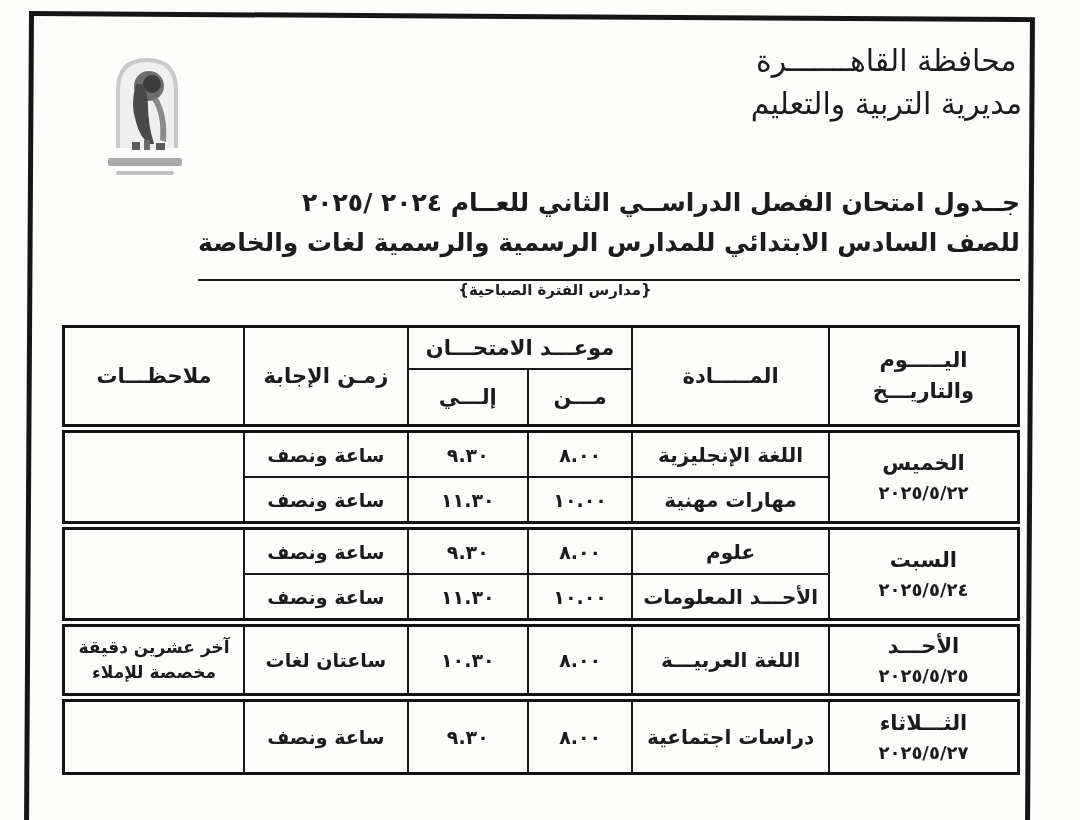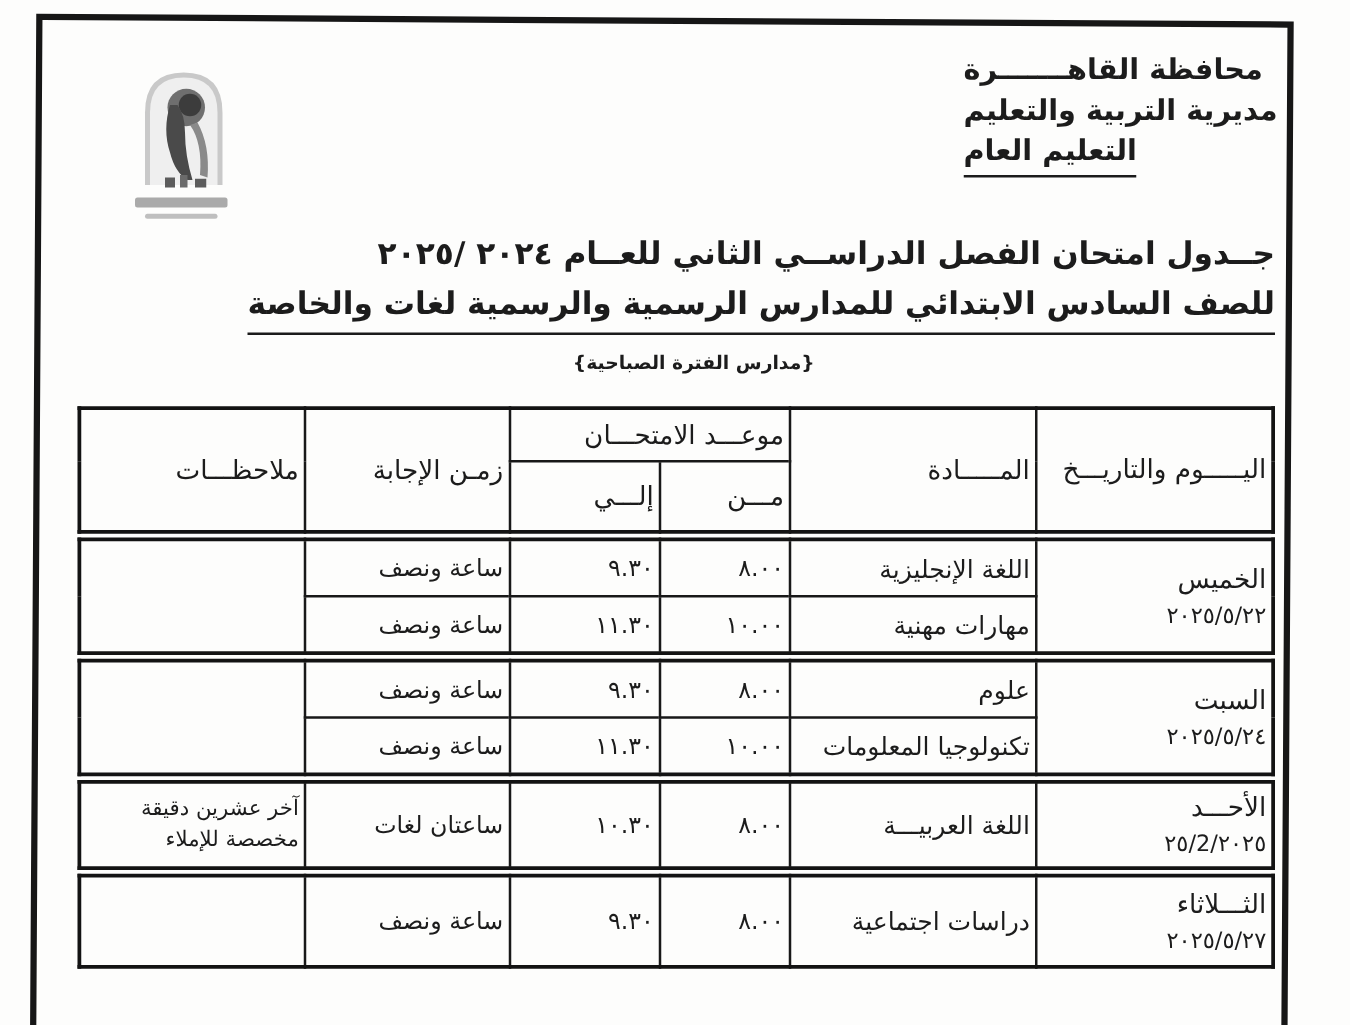--- a/index.html
+++ b/index.html
@@ -23,23 +23,23 @@
     transform: rotate(0.35deg);
     transform-origin: top left;
     pointer-events: none;
   }
 
   
   .org {
     position: absolute;
     top: 40px; right: 58px;
     direction: rtl;
-    text-align: left;
-    font-size: 23px;
-    font-weight: bold;
+    text-align: center;
+    font-size: 30px;
+    font-weight: normal;
     line-height: 1.42;
   }
   .org .u {
     display: inline-block;
     border-bottom: 2.5px solid #1b1b1b;
     padding-bottom: 2px;
   }
 
   
   .logo { position: absolute; left: 92px; top: 44px; filter: blur(.4px); }
@@ -50,21 +50,21 @@
     top: 183px; left: 60px; width: 960px;
     direction: rtl;
     text-align: right;
     font-size: 25px;
     font-weight: bold;
     line-height: 1.6;
   }
   .title-block .u {
     display: inline-block;
     border-bottom: 2.5px solid #1b1b1b;
-    padding-bottom: 3px;
+    padding-bottom: 16px;
   }
   .subtitle {
     position: absolute;
     top: 281px; left: 75px; width: 960px;
     direction: rtl;
     text-align: center;
     font-size: 15px;
     font-weight: bold;
   }
 
@@ -77,23 +77,23 @@
   }
   table {
     border-collapse: collapse;
     table-layout: fixed;
     width: 958px;
     direction: rtl;
   }
   .grp { margin-top: 3px; }
   th, td {
     border: 2px solid #181818;
-    text-align: right;
+    text-align: center;
     vertical-align: middle;
-    font-weight: normal;
+    font-weight: bold;
     padding: 0 4px;
     overflow: hidden;
   }
   table.hdr, table.grp { border: 3px solid #131313; }
   th { font-size: 21px; white-space: nowrap; }
   th.day-h { white-space: normal; line-height: 1.5; }
   .hdr .r1 th { height: 40px; }
   .hdr .r2 th { height: 54px; }
 
   td.day-cell { line-height: 1.55; }
@@ -128,23 +128,20 @@
       <rect x="52" y="96" width="6" height="10" fill="#6b6b6b"></rect>
       <rect x="64" y="99" width="9" height="7" fill="#5c5c5c"></rect>
       <rect x="16" y="114" width="74" height="8" rx="2" fill="#9b9b9b" opacity="0.85"></rect>
       <rect x="24" y="127" width="58" height="4" rx="2" fill="#b8b8b8" opacity="0.9"></rect>
     </svg>
   </div>
 
   <div class="org">
     <div>محافظة القاهـــــــرة</div>
     <div>مديرية التربية والتعليم</div>
-    <div>
-      <span class="u">التعليم العام</span>
-    </div>
   </div>
 
   <div class="title-block">
     <div>جــدول امتحان الفصل الدراســي الثاني للعــام ٢٠٢٤ /٢٠٢٥</div>
     <div>
       <span class="u">للصف السادس الابتدائي للمدارس الرسمية والرسمية لغات والخاصة</span>
     </div>
   </div>
   <div class="subtitle">{مدارس الفترة الصباحية}</div>
 
@@ -219,42 +216,42 @@
           <div class="day-name">السبت</div>
           <div class="day-date">٢٠٢٥/٥/٢٤</div>
         </td>
         <td class="subject">علوم</td>
         <td class="time">٨.٠٠</td>
         <td class="time">٩.٣٠</td>
         <td class="duration">ساعة ونصف</td>
         <td class="notes" rowspan="2"></td>
       </tr>
       <tr>
-        <td class="subject">تكنولوجيا المعلومات</td>
+        <td class="subject">الأحـــد المعلومات</td>
         <td class="time">١٠.٠٠</td>
         <td class="time">١١.٣٠</td>
         <td class="duration">ساعة ونصف</td>
       </tr>
     </tbody>
       </table>
 
     <table class="grp g-sun">
       <colgroup>
           <col style="width:189px">
           <col style="width:196px">
           <col style="width:104px">
           <col style="width:120px">
           <col style="width:163px">
           <col style="width:180px">
         </colgroup>
       <tbody>
           <tr>
         <td class="day-cell">
           <div class="day-name">الأحـــد</div>
-          <div class="day-date">٢٠٢٥/2/٢٥</div>
+          <div class="day-date">٢٠٢٥/٥/٢٥</div>
         </td>
         <td class="subject">اللغة العربيـــة</td>
         <td class="time">٨.٠٠</td>
         <td class="time">١٠.٣٠</td>
         <td class="duration">ساعتان لغات</td>
         <td class="notes">آخر عشرين دقيقة مخصصة للإملاء</td>
       </tr>
     </tbody>
       </table>
 

